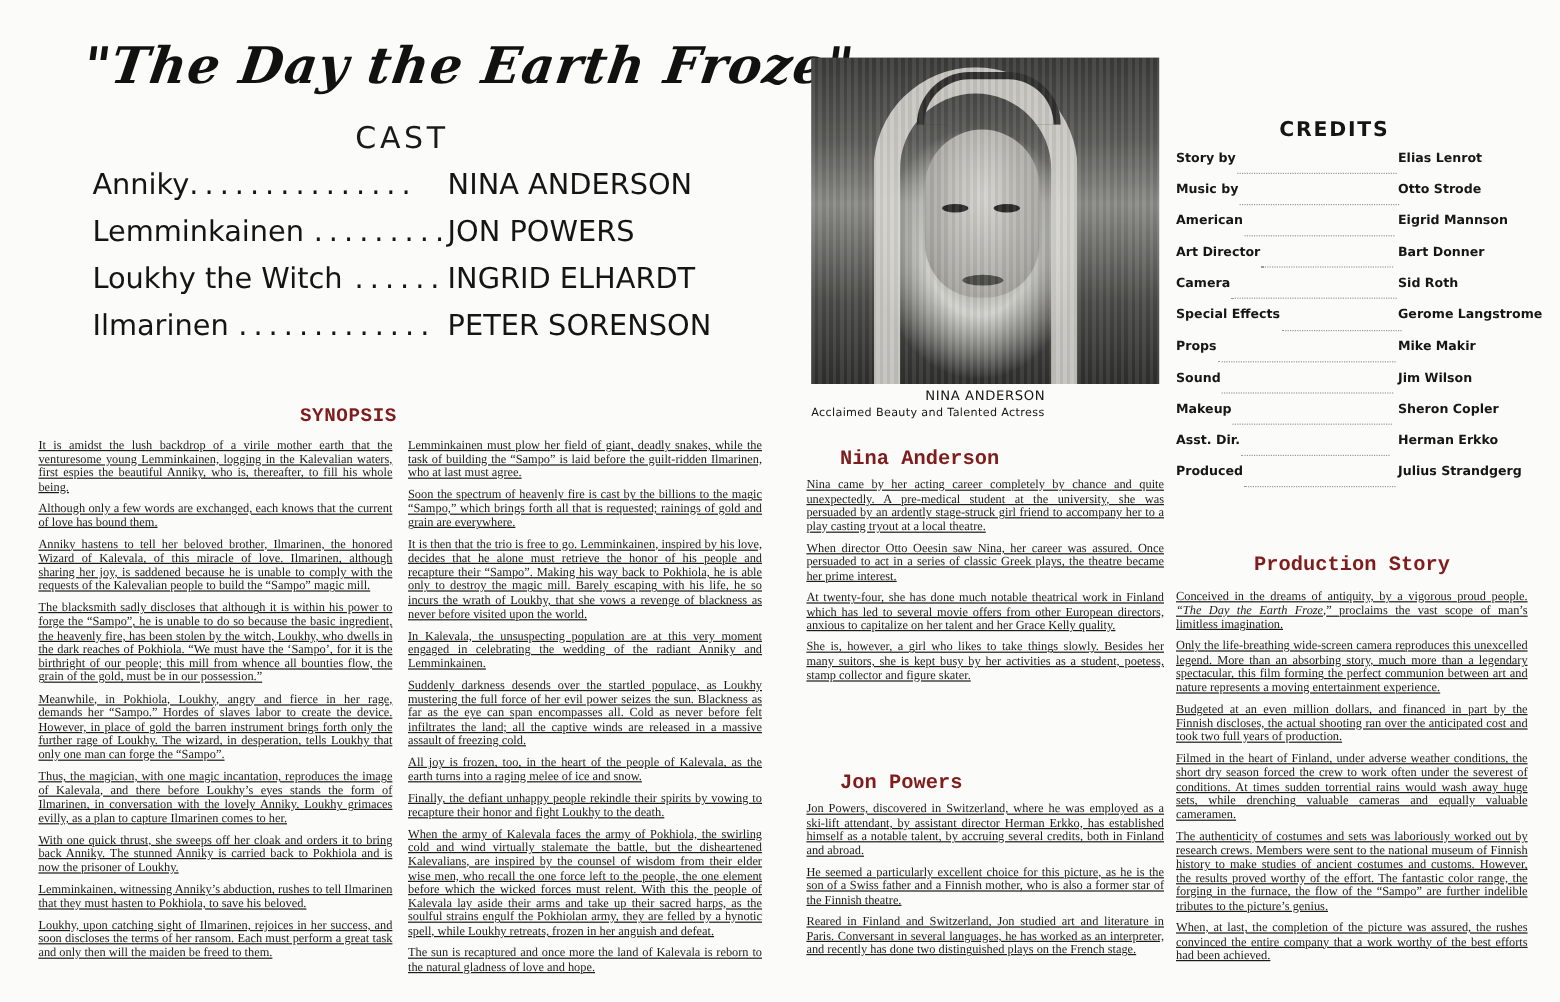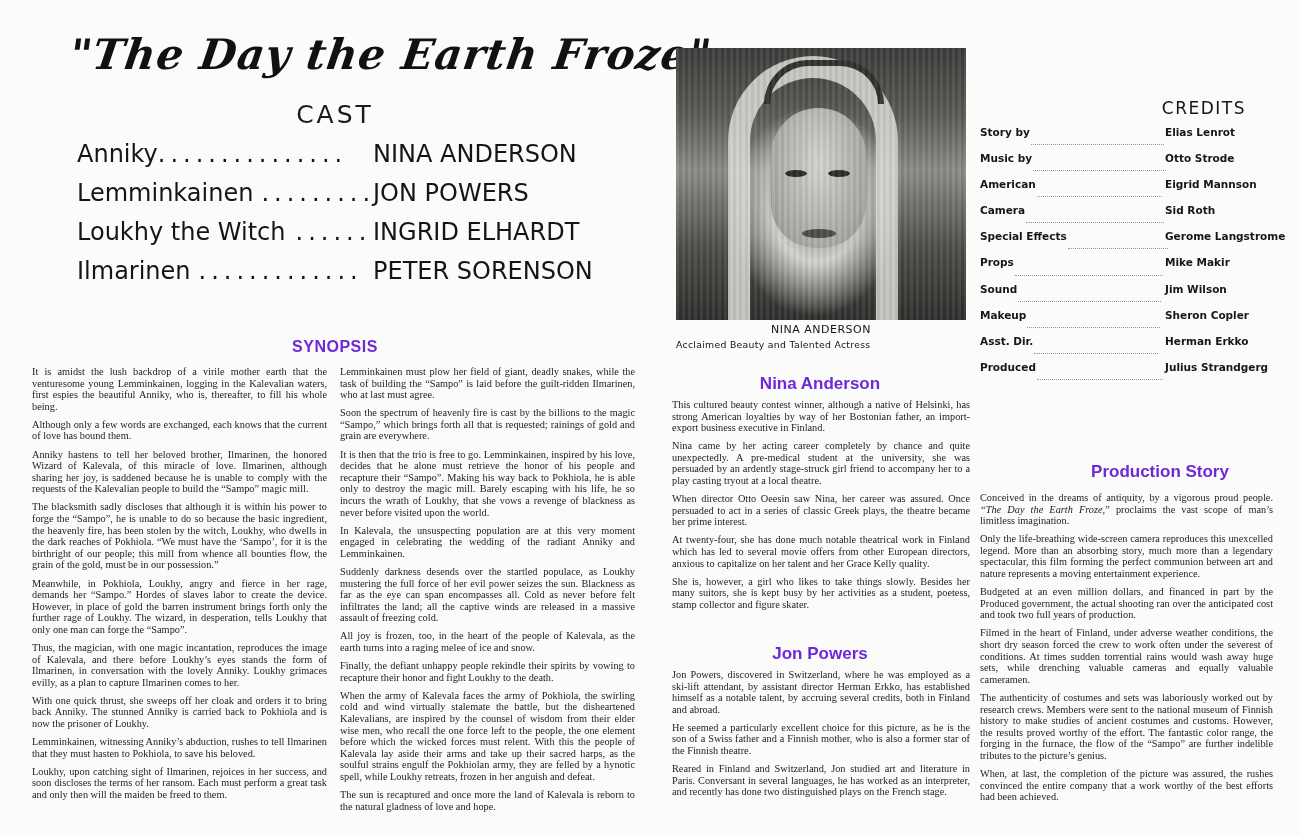--- a/index.html
+++ b/index.html
@@ -24,26 +24,26 @@
   .cast { position: absolute; left: 77px; top: 140px; width: 560px; }
   .cast-row {
     display: flex; align-items: baseline; height: 39px;
     font-family: "DejaVu Sans", sans-serif; font-size: 24px; color: #151515;
   }
   .cast-role { white-space: nowrap; }
   .cast-dots { flex: 0 0 auto; letter-spacing: 5px; white-space: nowrap; overflow: hidden; }
   .cast-actor { white-space: nowrap; position: absolute; left: 296px; }
 
   .section-head {
-    position: absolute; font-family: Liberation Sans, sans-serif; font-weight: bold;
-    color: #6d28d9; text-align: center;
+    position: absolute; font-family: Liberation Mono, monospace; font-weight: bold;
+    color: #7f1d1d; text-align: left;
   }
   .body-text {
     font-family: "Liberation Serif", serif; font-size: 10.3px; line-height: 11.6px;
-    text-align: justify; color: #1c1c1c;
+    text-align: justify; color: #1c1c1c; text-decoration: underline;
   }
   .body-text p { margin: 0 0 6.5px 0; }
   .col { position: absolute; }
 
   
   .photo {
     position: absolute; left: 676px; top: 48px; width: 290px; height: 272px;
     background:
       radial-gradient(ellipse 70px 95px at 49% 52%, #c9c9c4 0%, #9d9d98 45%, transparent 75%),
       radial-gradient(ellipse 120px 150px at 48% 60%, #e8e8e2 0%, #cfcfca 35%, transparent 70%),
@@ -75,22 +75,22 @@
     position: absolute; left: 676px; top: 323px; width: 290px; text-align: center;
     font-family: "DejaVu Sans", sans-serif; font-size: 11px; letter-spacing: 0.5px;
   }
   .caption-sub {
     position: absolute; left: 676px; top: 339px; width: 290px; text-align: left;
     font-family: "DejaVu Sans", sans-serif; font-size: 9.3px; letter-spacing: 0.3px;
   }
 
   
   .credits-head {
-    position: absolute; left: 1096px; top: 98px; width: 150px; text-align: right;
-    font-family: "DejaVu Sans", sans-serif; font-size: 17px; letter-spacing: 1.5px; font-weight: normal;
+    position: absolute; left: 1066px; top: 98px; width: 150px; text-align: left;
+    font-family: "DejaVu Sans", sans-serif; font-size: 17px; letter-spacing: 1.5px; font-weight: bold;
   }
   .credits { position: absolute; left: 980px; top: 126px; width: 300px; }
   .credit-row {
     display: flex; align-items: baseline; height: 26.1px;
     font-family: "DejaVu Sans", sans-serif; font-size: 10.5px; font-weight: bold; color: #161616;
   }
   .credit-label { white-space: nowrap; }
   .credit-dots {
     flex: 0 0 auto; border-bottom: 1px dotted #9a9a9a; margin: 0 1px; height: 0; align-self: flex-end; margin-bottom: 7px;
   }
@@ -156,21 +156,20 @@
   <div class="eye" style="left:109px"></div>
   <div class="eye" style="left:152px"></div>
   <div class="lips"></div>
   <div class="stripes"></div>
 </div>
 <div class="caption-name">NINA ANDERSON</div>
 <div class="caption-sub">Acclaimed Beauty and Talented Actress</div>
 
 <div class="section-head" style="left:700px; top:374px; width:240px; font-size:17px; font-weight:bold;">Nina Anderson</div>
 <div class="col body-text" style="left:672px; top:399px; width:298px;">
-  <p>This cultured beauty contest winner, although a native of Helsinki, has strong American loyalties by way of her Bostonian father, an import-export business executive in Finland.</p>
   <p>Nina came by her acting career completely by chance and quite unexpectedly. A pre-medical student at the university, she was persuaded by an ardently stage-struck girl friend to accompany her to a play casting tryout at a local theatre.</p>
   <p>When director Otto Oeesin saw Nina, her career was assured. Once persuaded to act in a series of classic Greek plays, the theatre became her prime interest.</p>
   <p>At twenty-four, she has done much notable theatrical work in Finland which has led to several movie offers from other European directors, anxious to capitalize on her talent and her Grace Kelly quality.</p>
   <p>She is, however, a girl who likes to take things slowly. Besides her many suitors, she is kept busy by her activities as a student, poetess, stamp collector and figure skater.</p>
 </div>
 
 <div class="section-head" style="left:700px; top:644px; width:240px; font-size:17px;">Jon Powers</div>
 <div class="col body-text" style="left:672px; top:669px; width:298px;">
   <p>Jon Powers, discovered in Switzerland, where he was employed as a ski-lift attendant, by assistant director Herman Erkko, has established himself as a notable talent, by accruing several credits, both in Finland and abroad.</p>
   <p>He seemed a particularly excellent choice for this picture, as he is the son of a Swiss father and a Finnish mother, who is also a former star of the Finnish theatre.</p>
@@ -188,20 +187,25 @@
       <span class="credit-label">Music by</span>
       <span class="credit-dots" style="width:133px"></span>
       <span class="credit-value">Otto Strode</span>
     </div>
   <div class="credit-row" style="position:relative">
       <span class="credit-label">American</span>
       <span class="credit-dots" style="width:125px"></span>
       <span class="credit-value">Eigrid Mannson</span>
     </div>
   <div class="credit-row" style="position:relative">
+      <span class="credit-label">Art Director</span>
+      <span class="credit-dots" style="width:110px"></span>
+      <span class="credit-value">Bart Donner</span>
+    </div>
+  <div class="credit-row" style="position:relative">
       <span class="credit-label">Camera</span>
       <span class="credit-dots" style="width:138px"></span>
       <span class="credit-value">Sid Roth</span>
     </div>
   <div class="credit-row" style="position:relative">
       <span class="credit-label">Special Effects</span>
       <span class="credit-dots" style="width:100px"></span>
       <span class="credit-value">Gerome Langstrome</span>
     </div>
   <div class="credit-row" style="position:relative">
@@ -228,17 +232,17 @@
       <span class="credit-label">Produced</span>
       <span class="credit-dots" style="width:126px"></span>
       <span class="credit-value">Julius Strandgerg</span>
     </div>
 </div>
 
 <div class="section-head" style="left:1045px; top:462px; width:230px; font-size:17px;">Production Story</div>
 <div class="col body-text" style="left:980px; top:492px; width:293px;">
   <p><span>Conceived in the dreams of antiquity, by a vigorous proud people. </span><i>“The Day the Earth Froze,</i><span>” proclaims the vast scope of man’s limitless imagination.</span></p>
   <p>Only the life-breathing wide-screen camera reproduces this unexcelled legend. More than an absorbing story, much more than a legendary spectacular, this film forming the perfect communion between art and nature represents a moving entertainment experience.</p>
-  <p>Budgeted at an even million dollars, and financed in part by the Produced government, the actual shooting ran over the anticipated cost and took two full years of production.</p>
+  <p>Budgeted at an even million dollars, and financed in part by the Finnish discloses, the actual shooting ran over the anticipated cost and took two full years of production.</p>
   <p>Filmed in the heart of Finland, under adverse weather conditions, the short dry season forced the crew to work often under the severest of conditions. At times sudden torrential rains would wash away huge sets, while drenching valuable cameras and equally valuable cameramen.</p>
   <p>The authenticity of costumes and sets was laboriously worked out by research crews. Members were sent to the national museum of Finnish history to make studies of ancient costumes and customs. However, the results proved worthy of the effort. The fantastic color range, the forging in the furnace, the flow of the “Sampo” are further indelible tributes to the picture’s genius.</p>
   <p>When, at last, the completion of the picture was assured, the rushes convinced the entire company that a work worthy of the best efforts had been achieved.</p>
 </div>
 
 </body></html>

